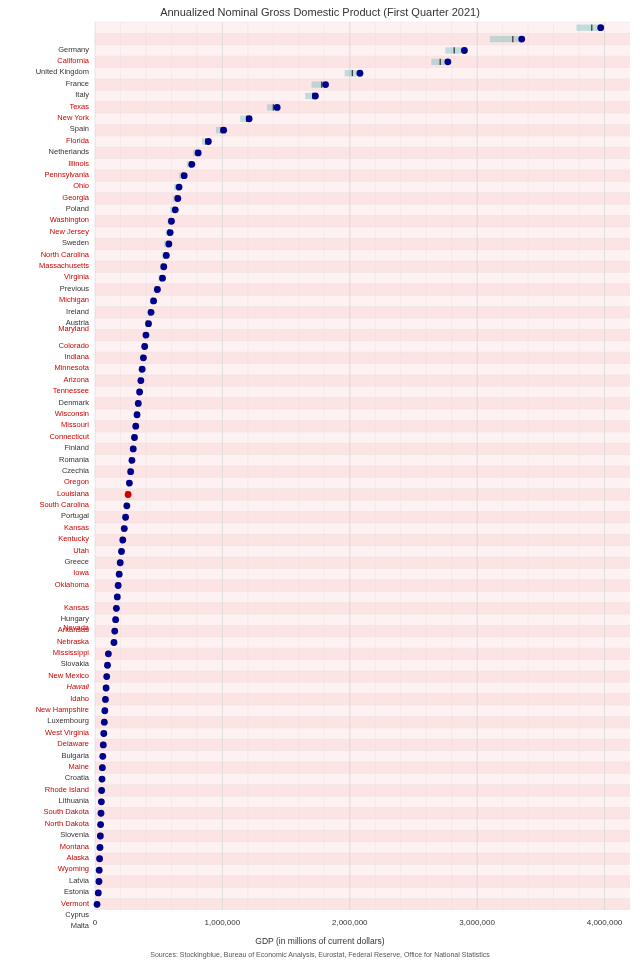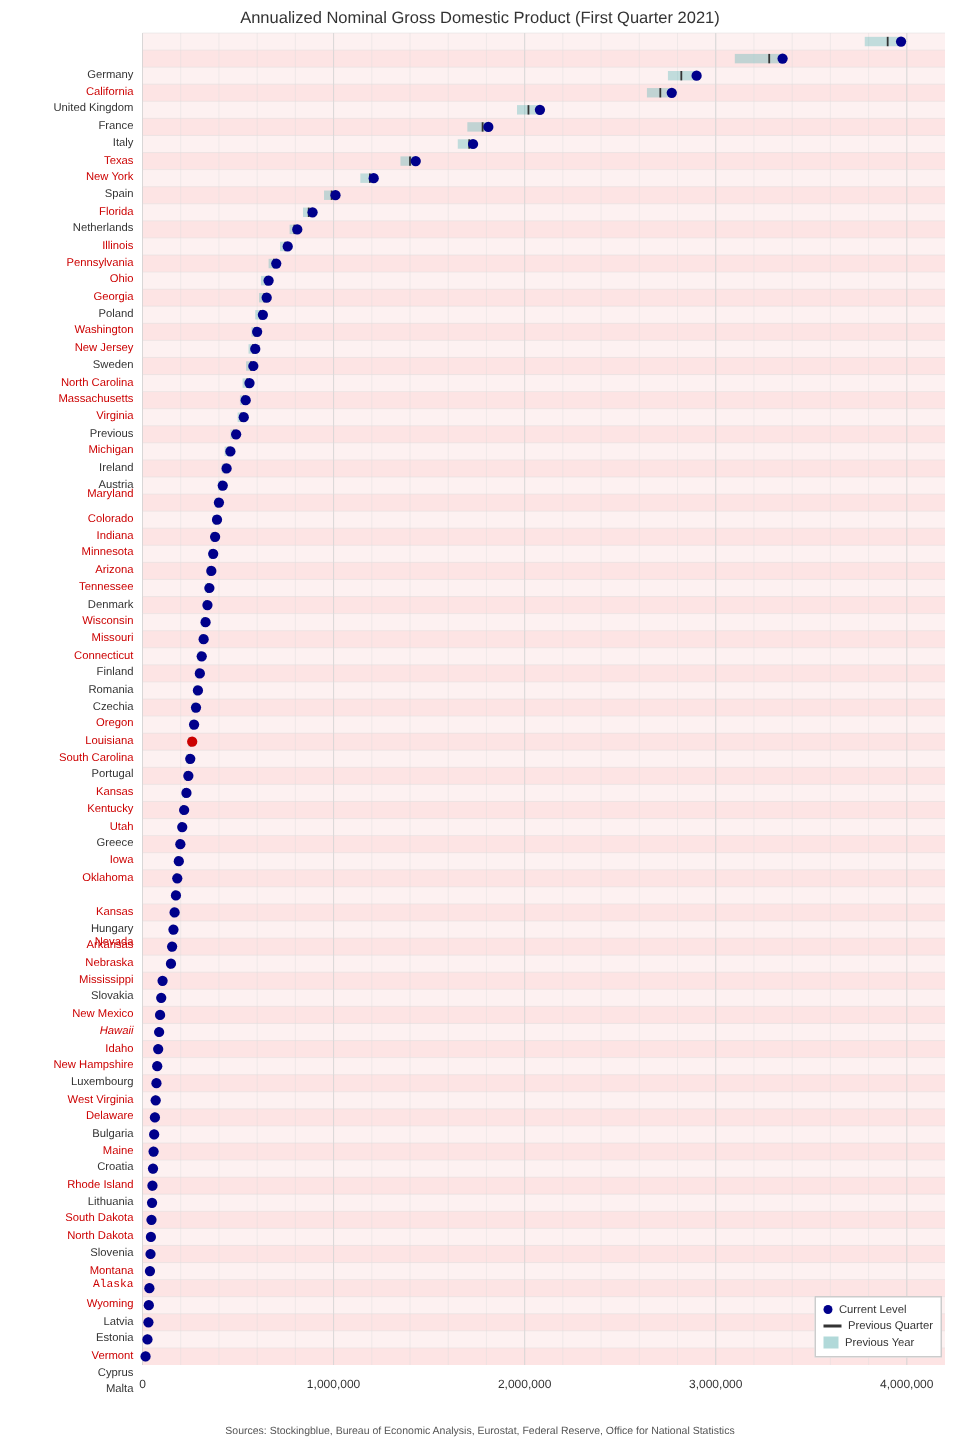--- a/index.html
+++ b/index.html
@@ -194,21 +194,21 @@
       <div class="y-label state" style="top: 722.154px;">Delaware</div>
       <div class="y-label country" style="top: 733.538px;">Bulgaria</div>
       <div class="y-label state" style="top: 744.923px;">Maine</div>
       <div class="y-label country" style="top: 756.308px;">Croatia</div>
       <div class="y-label state" style="top: 767.692px;">Rhode Island</div>
       <div class="y-label country" style="top: 779.077px;">Lithuania</div>
       <div class="y-label state" style="top: 790.462px;">South Dakota</div>
       <div class="y-label state" style="top: 801.846px;">North Dakota</div>
       <div class="y-label country" style="top: 813.231px;">Slovenia</div>
       <div class="y-label state" style="top: 824.615px;">Montana</div>
-      <div class="y-label state" style="top: 836px; font-family: Liberation Mono, monospace;">Alaska</div>
+      <div class="y-label state" style="top: 836px;">Alaska</div>
       <div class="y-label state" style="top: 847.385px;">Wyoming</div>
       <div class="y-label country" style="top: 858.769px;">Latvia</div>
       <div class="y-label country" style="top: 870.154px;">Estonia</div>
       <div class="y-label state" style="top: 881.538px;">Vermont</div>
       <div class="y-label country" style="top: 892.923px;">Cyprus</div>
       <div class="y-label country" style="top: 904.308px;">Malta</div>
     </div>
 
   <div class="chart-area" id="chart-area">
     <svg class="chart-svg" id="chart-svg">
@@ -632,30 +632,17 @@
   </div>
 
   <div class="x-axis" id="x-axis-container">
       <div class="x-tick" style="left: 0%; top: 0px;">0</div>
       <div class="x-tick" style="left: 23.8095%; top: 0px;">1,000,000</div>
       <div class="x-tick" style="left: 47.619%; top: 0px;">2,000,000</div>
       <div class="x-tick" style="left: 71.4286%; top: 0px;">3,000,000</div>
       <div class="x-tick" style="left: 95.2381%; top: 0px;">4,000,000</div>
     </div>
 
+  <div class="x-label">GDP (in millions of current dollars)</div>
 
   <div class="source-label">Sources: Stockingblue, Bureau of Economic Analysis, Eurostat, Federal Reserve, Office for National Statistics</div>
 
-  <div class="legend">
-    <div class="legend-item">
-      <div class="legend-dot"></div>
-      <span>Current Level</span>
-    </div>
-    <div class="legend-item">
-      <div class="legend-line"></div>
-      <span>Previous Quarter</span>
-    </div>
-    <div class="legend-item">
-      <div class="legend-bar"></div>
-      <span>Previous Year</span>
-    </div>
-  </div>
 </div>
 
 </body></html>

